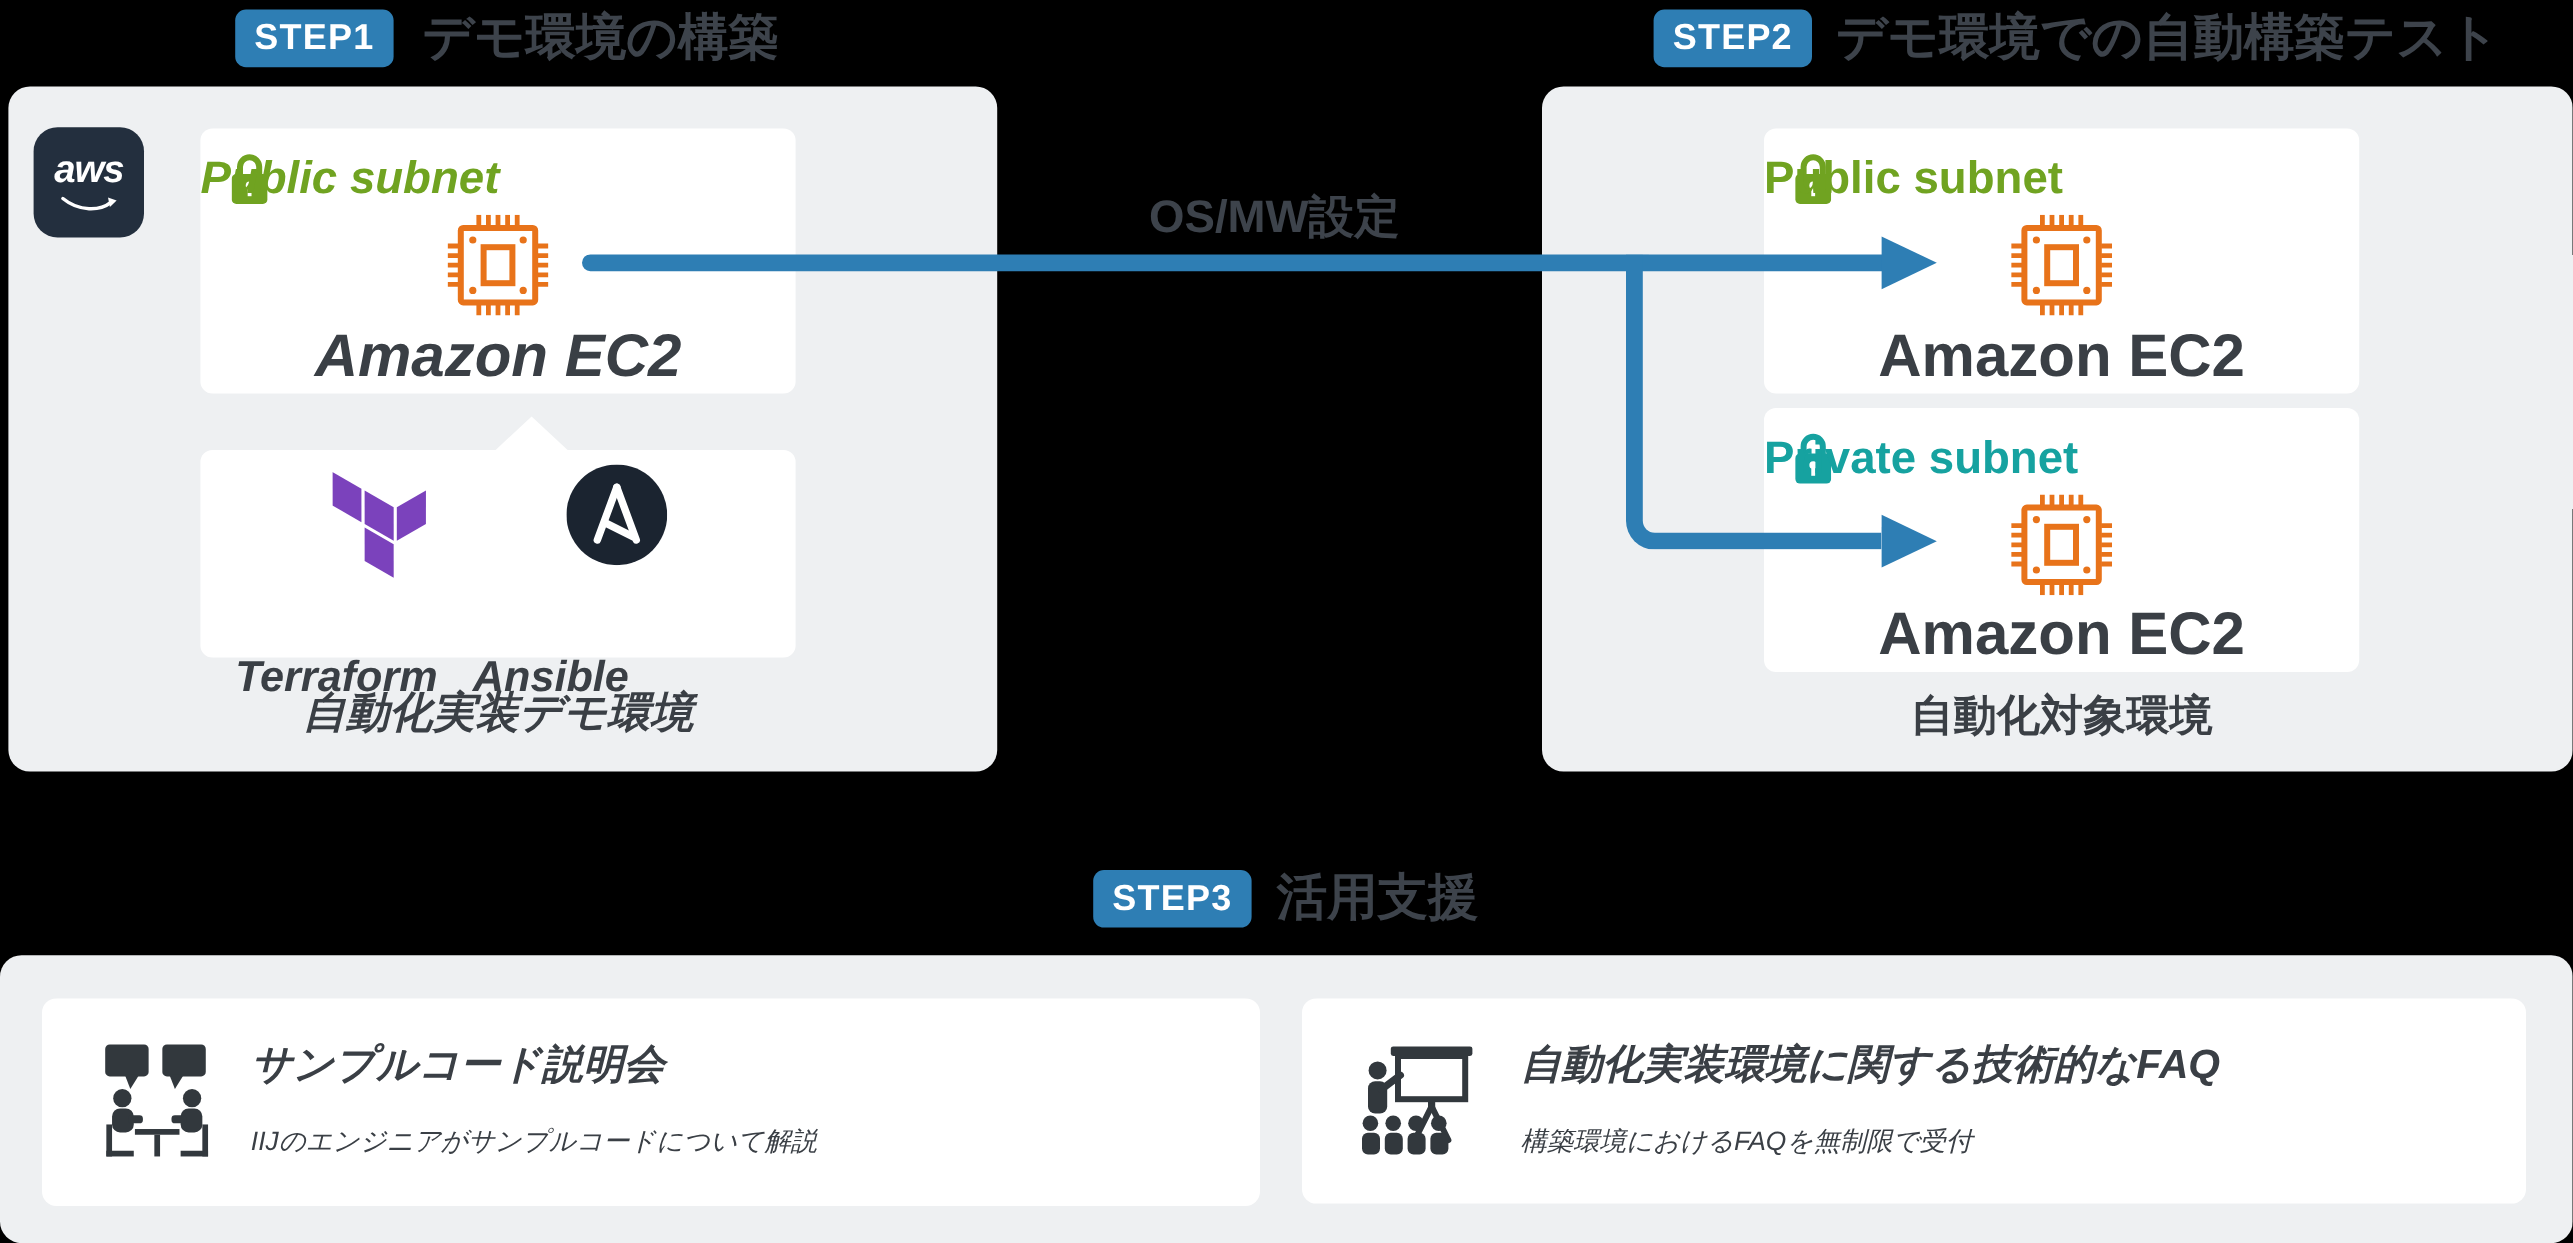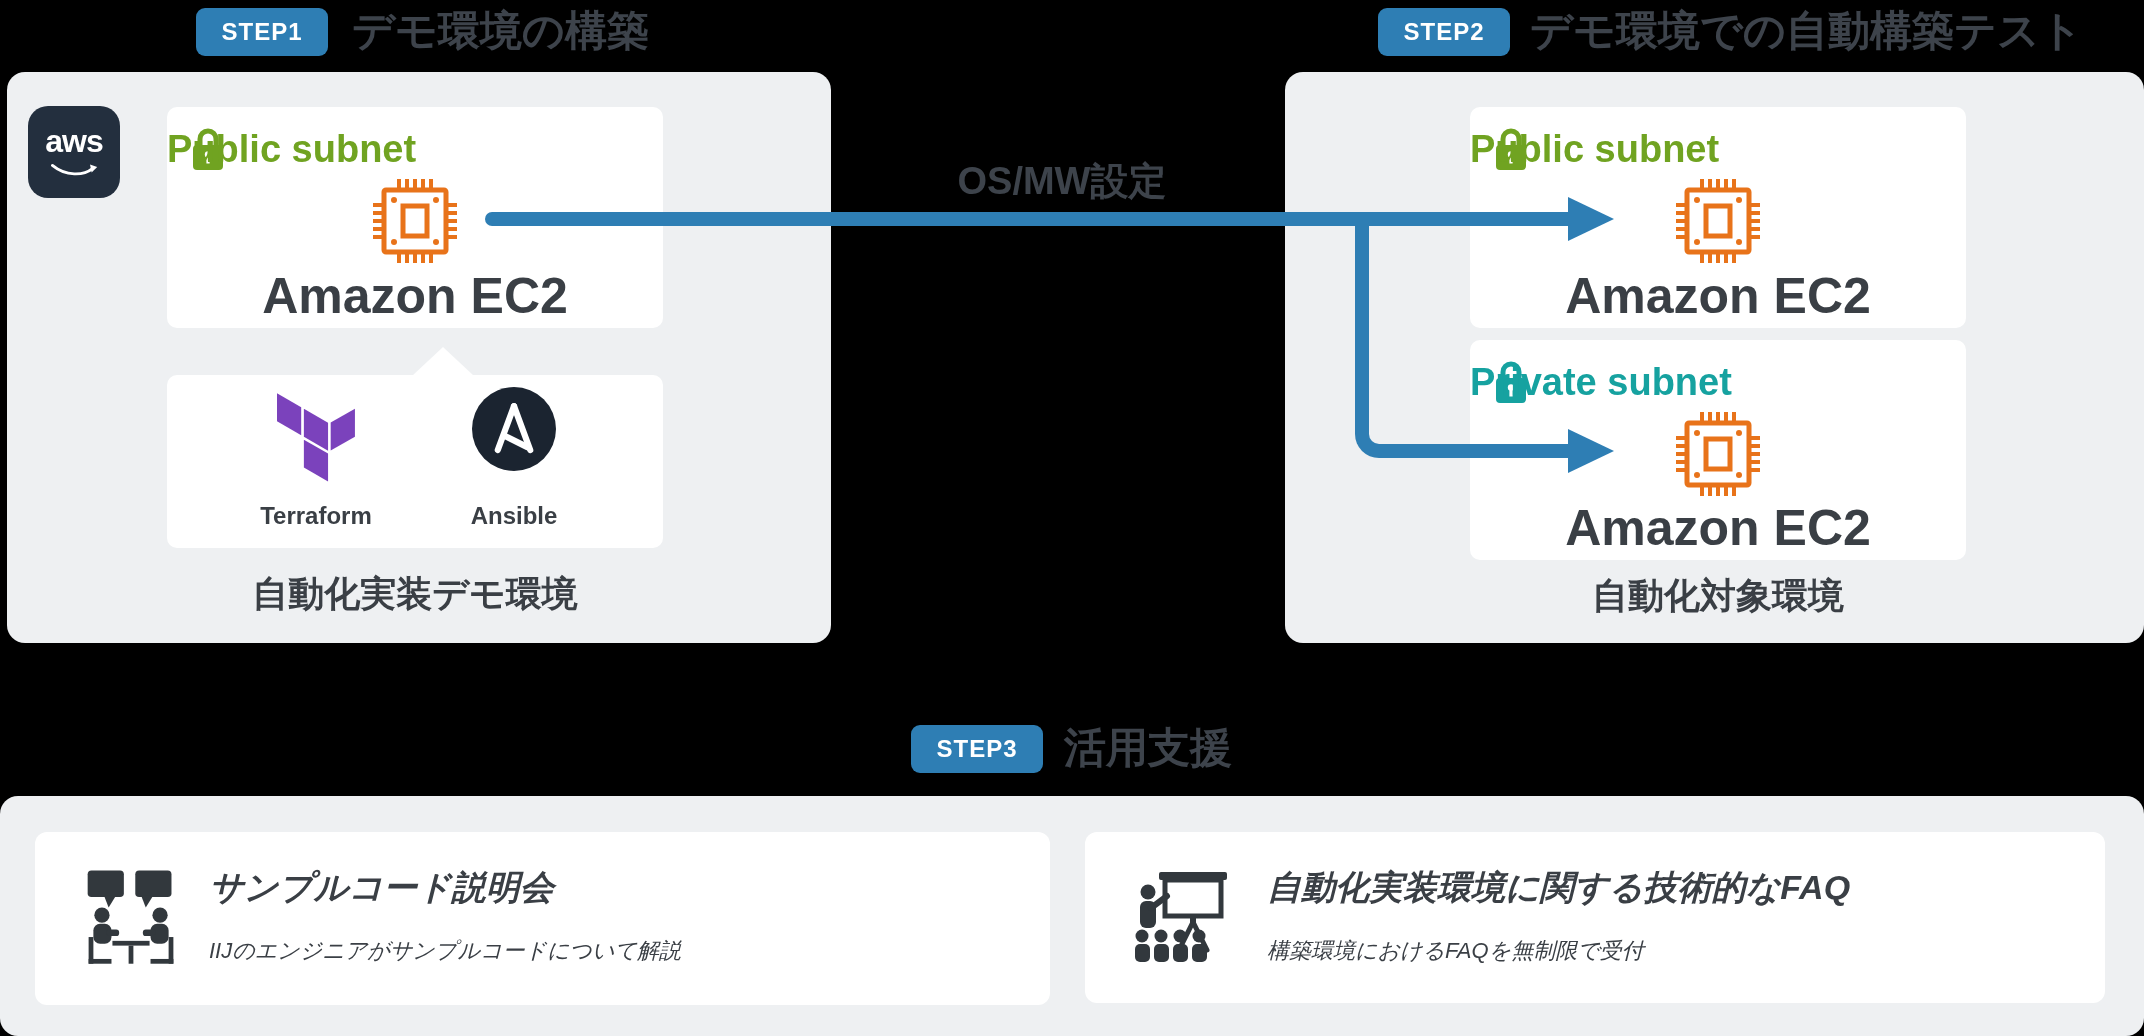--- a/index.html
+++ b/index.html
@@ -2,32 +2,32 @@
 <html style="--accent-blue: #2e7eb4; --subnet-public-green: #70a321; --subnet-private-teal: #16a2a0; --ec2-orange: #e8731a; --terraform-purple: #7b42bc; --aws-navy: #232f3e; --ansible-black: #1b2430; --heading-gray: #3d434b; --text-dark: #3a3f45; --panel-gray: #eef0f2; --card-white: #ffffff; --icon-dark: #32383d;"><head>
 <meta charset="utf-8">
 <style>
   html,body{margin:0;padding:0;background:#000;}
   #stage{
     position:relative;width:2144px;height:1036px;background:#000;overflow:hidden;
     font-family:"Liberation Sans","DejaVu Sans",sans-serif;
   }
   .abs{position:absolute;}
   .badge{
-    background:var(--accent-blue);color:#fff;font-weight:bold;font-size:24px;
+    background:var(--accent-blue);color:#fff;font-weight:bold;font-size:30px;
     letter-spacing:1px;border-radius:9px;text-align:center;line-height:48px;
     width:132px;height:48px;
   }
   .step-title{color:var(--heading-gray);font-weight:bold;font-size:42px;line-height:52px;white-space:nowrap;}
   .panel{background:var(--panel-gray);border-radius:18px;}
   .card{background:var(--card-white);border-radius:10px;}
   .subnet-title{width:100%;text-align:left;font-weight:bold;font-size:38px;line-height:48px;}
   .subnet-title.public{color:var(--subnet-public-green);}
   .subnet-title.private{color:var(--subnet-private-teal);}
   .service-label{width:100%;text-align:center;font-weight:bold;font-size:50px;line-height:46px;color:var(--text-dark);}
-  .tool-label{text-align:center;font-weight:bold;font-size:24px;line-height:46px;color:var(--text-dark);}
+  .tool-label{font-weight:bold;font-size:36px;line-height:46px;color:var(--text-dark);margin-top:48px;}
   .panel-caption{text-align:center;font-weight:bold;font-size:36px;line-height:44px;color:var(--text-dark);}
   .lock.green{color:var(--subnet-public-green);}
   .lock.teal{color:var(--subnet-private-teal);}
   .chip{color:var(--ec2-orange);}
   .arrow-line{background:var(--accent-blue);}
   .arrow-head{width:0;height:0;border-top:22px solid transparent;border-bottom:22px solid transparent;border-left:46px solid var(--accent-blue);}
   .notch-up{width:0;height:0;border-left:30px solid transparent;border-right:30px solid transparent;border-bottom:28px solid var(--card-white);}
   .flow-label{color:var(--heading-gray);font-weight:bold;font-size:38px;line-height:46px;text-align:center;}
   .support-card{background:var(--card-white);border-radius:12px;font-style:italic;}
   .support-title{font-weight:bold;font-size:34px;line-height:42px;color:var(--text-dark);white-space:nowrap;}
@@ -40,21 +40,21 @@
 <body>
 
 <div id="stage">
 
   <div class="abs badge" style="left:196px;top:8px;">STEP1</div>
   <div class="abs step-title" style="left:352px;top:5px;">デモ環境の構築</div>
 
   <div class="abs badge" style="left:1378px;top:8px;">STEP2</div>
   <div class="abs step-title" style="left:1530px;top:5px;">デモ環境での自動構築テスト</div>
 
-  <div class="abs panel" style="left:7px;top:72px;width:824px;height:571px;">
+  <div class="abs panel" style="left:7px;top:72px;width:824px;height:571px;font-style:italic;">
 
     <div class="abs aws-box" style="left:21px;top:34px;width:92px;height:92px;">
       <div class="abs aws-text" style="top:18px;">aws</div>
       <svg class="abs" style="left:22px;top:56px;" width="48" height="18" viewBox="0 0 60 20">
         <path d="M3,3 C 20,17 42,16 53,7" stroke="#fff" stroke-width="3.6" fill="none" stroke-linecap="round"></path>
         <polygon points="50,2 59,5 52,12" fill="#fff"></polygon>
       </svg>
     </div>
 
     <div class="abs card" style="left:160px;top:35px;width:496px;height:221px;">

